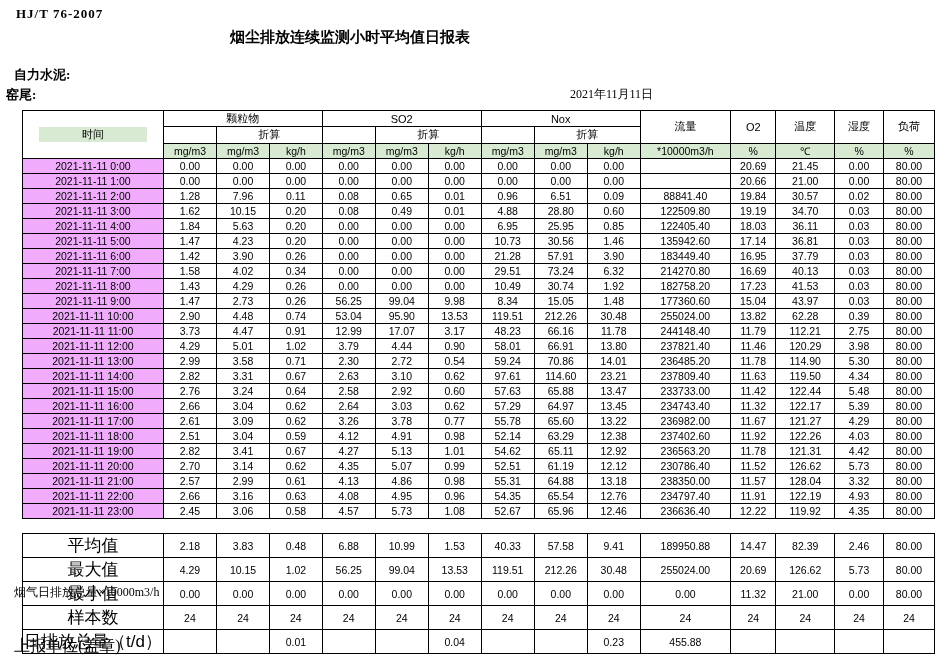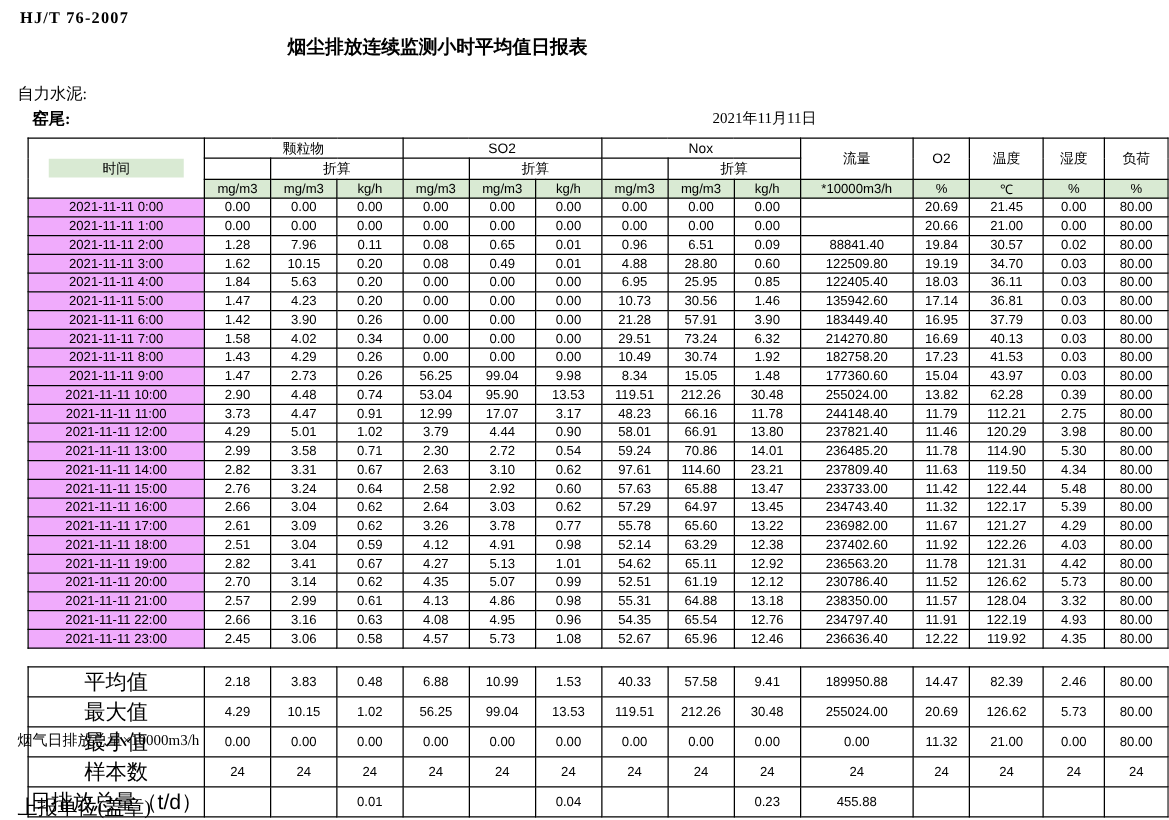--- a/index.html
+++ b/index.html
@@ -16,25 +16,25 @@
     position:absolute;left:16px;top:6px;
     font-family:"Liberation Serif", serif;
     font-weight:bold;font-size:13px;letter-spacing:1px;
   }
   .title{
     position:absolute;left:0;top:28px;width:700px;
     text-align:center;font-weight:bold;font-size:15px;
     font-family:"Liberation Serif", serif;
   }
   .company{
-    position:absolute;left:14px;top:66px;font-size:13px;font-weight:normal;
+    position:absolute;left:14px;top:66px;font-size:13px;font-weight:bold;
     font-family:"Liberation Serif", serif;
   }
   .sect{
-    position:absolute;left:26px;top:86px;font-size:13px;font-weight:bold;
+    position:absolute;left:6px;top:86px;font-size:13px;font-weight:bold;
     font-family:"Liberation Serif", serif;
   }
   .date{
     position:absolute;left:570px;top:86px;font-size:12px;
     font-family:"Liberation Serif", serif;
   }
   table.main{
     position:absolute;left:22px;top:110px;
     border-collapse:collapse;
     table-layout:fixed;

